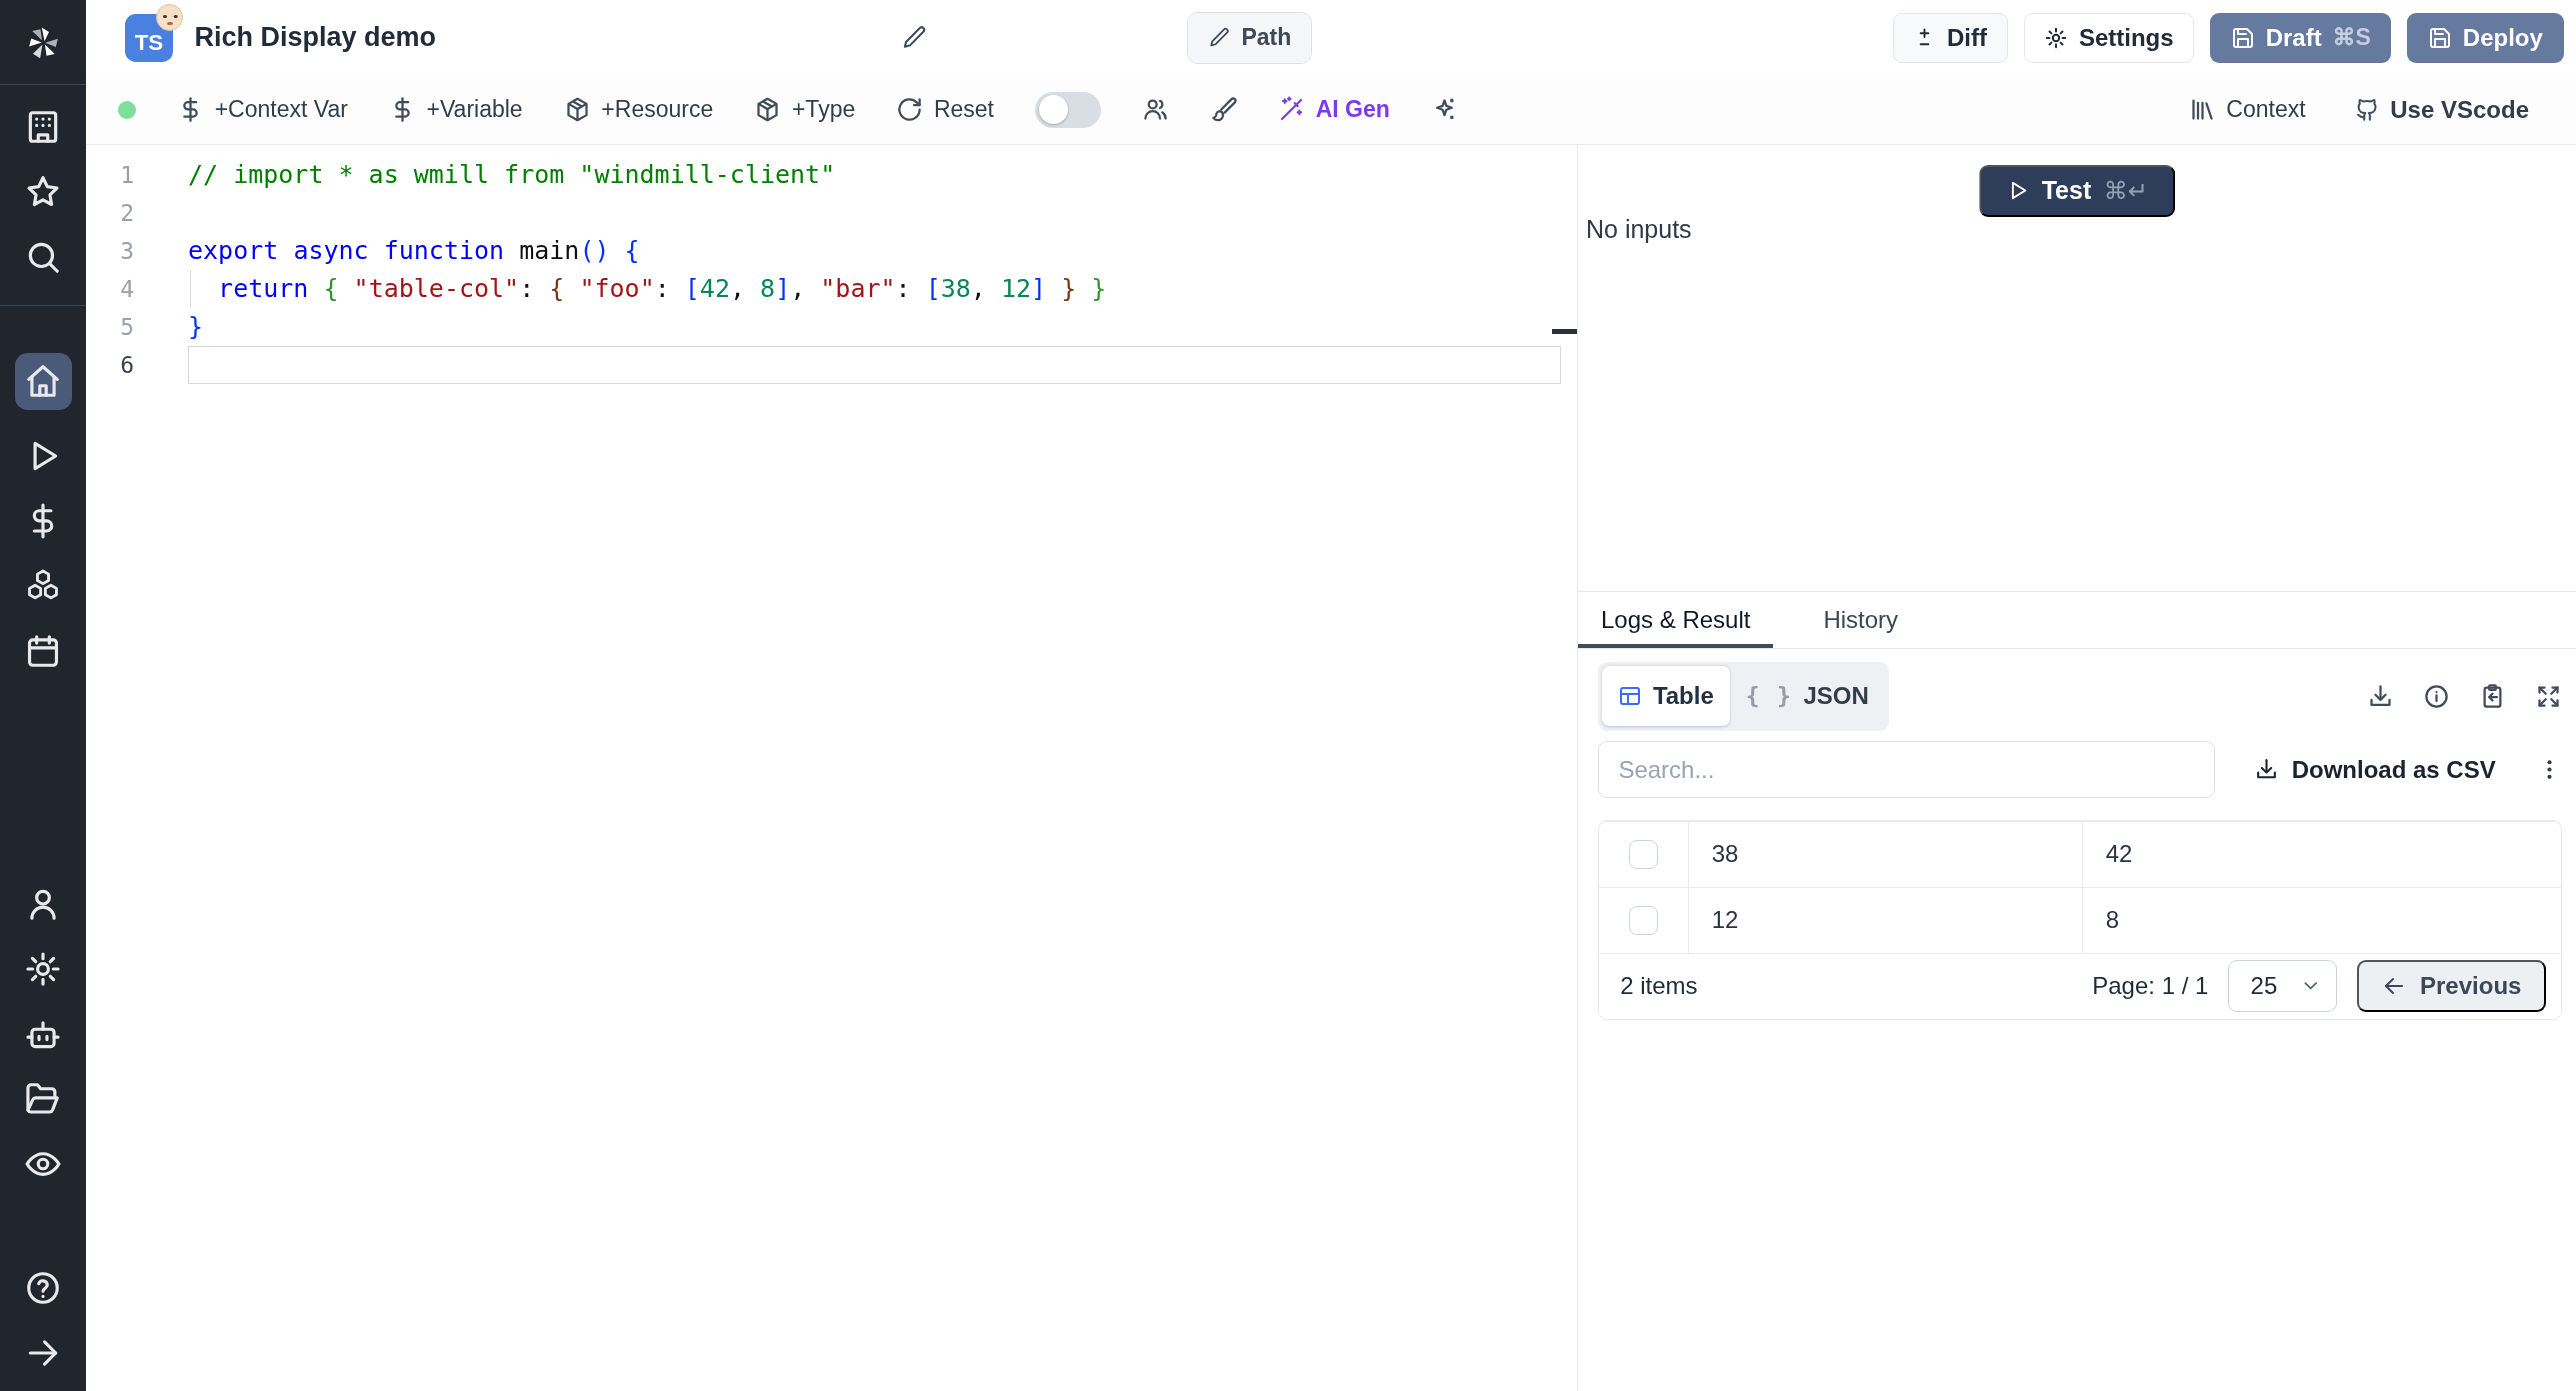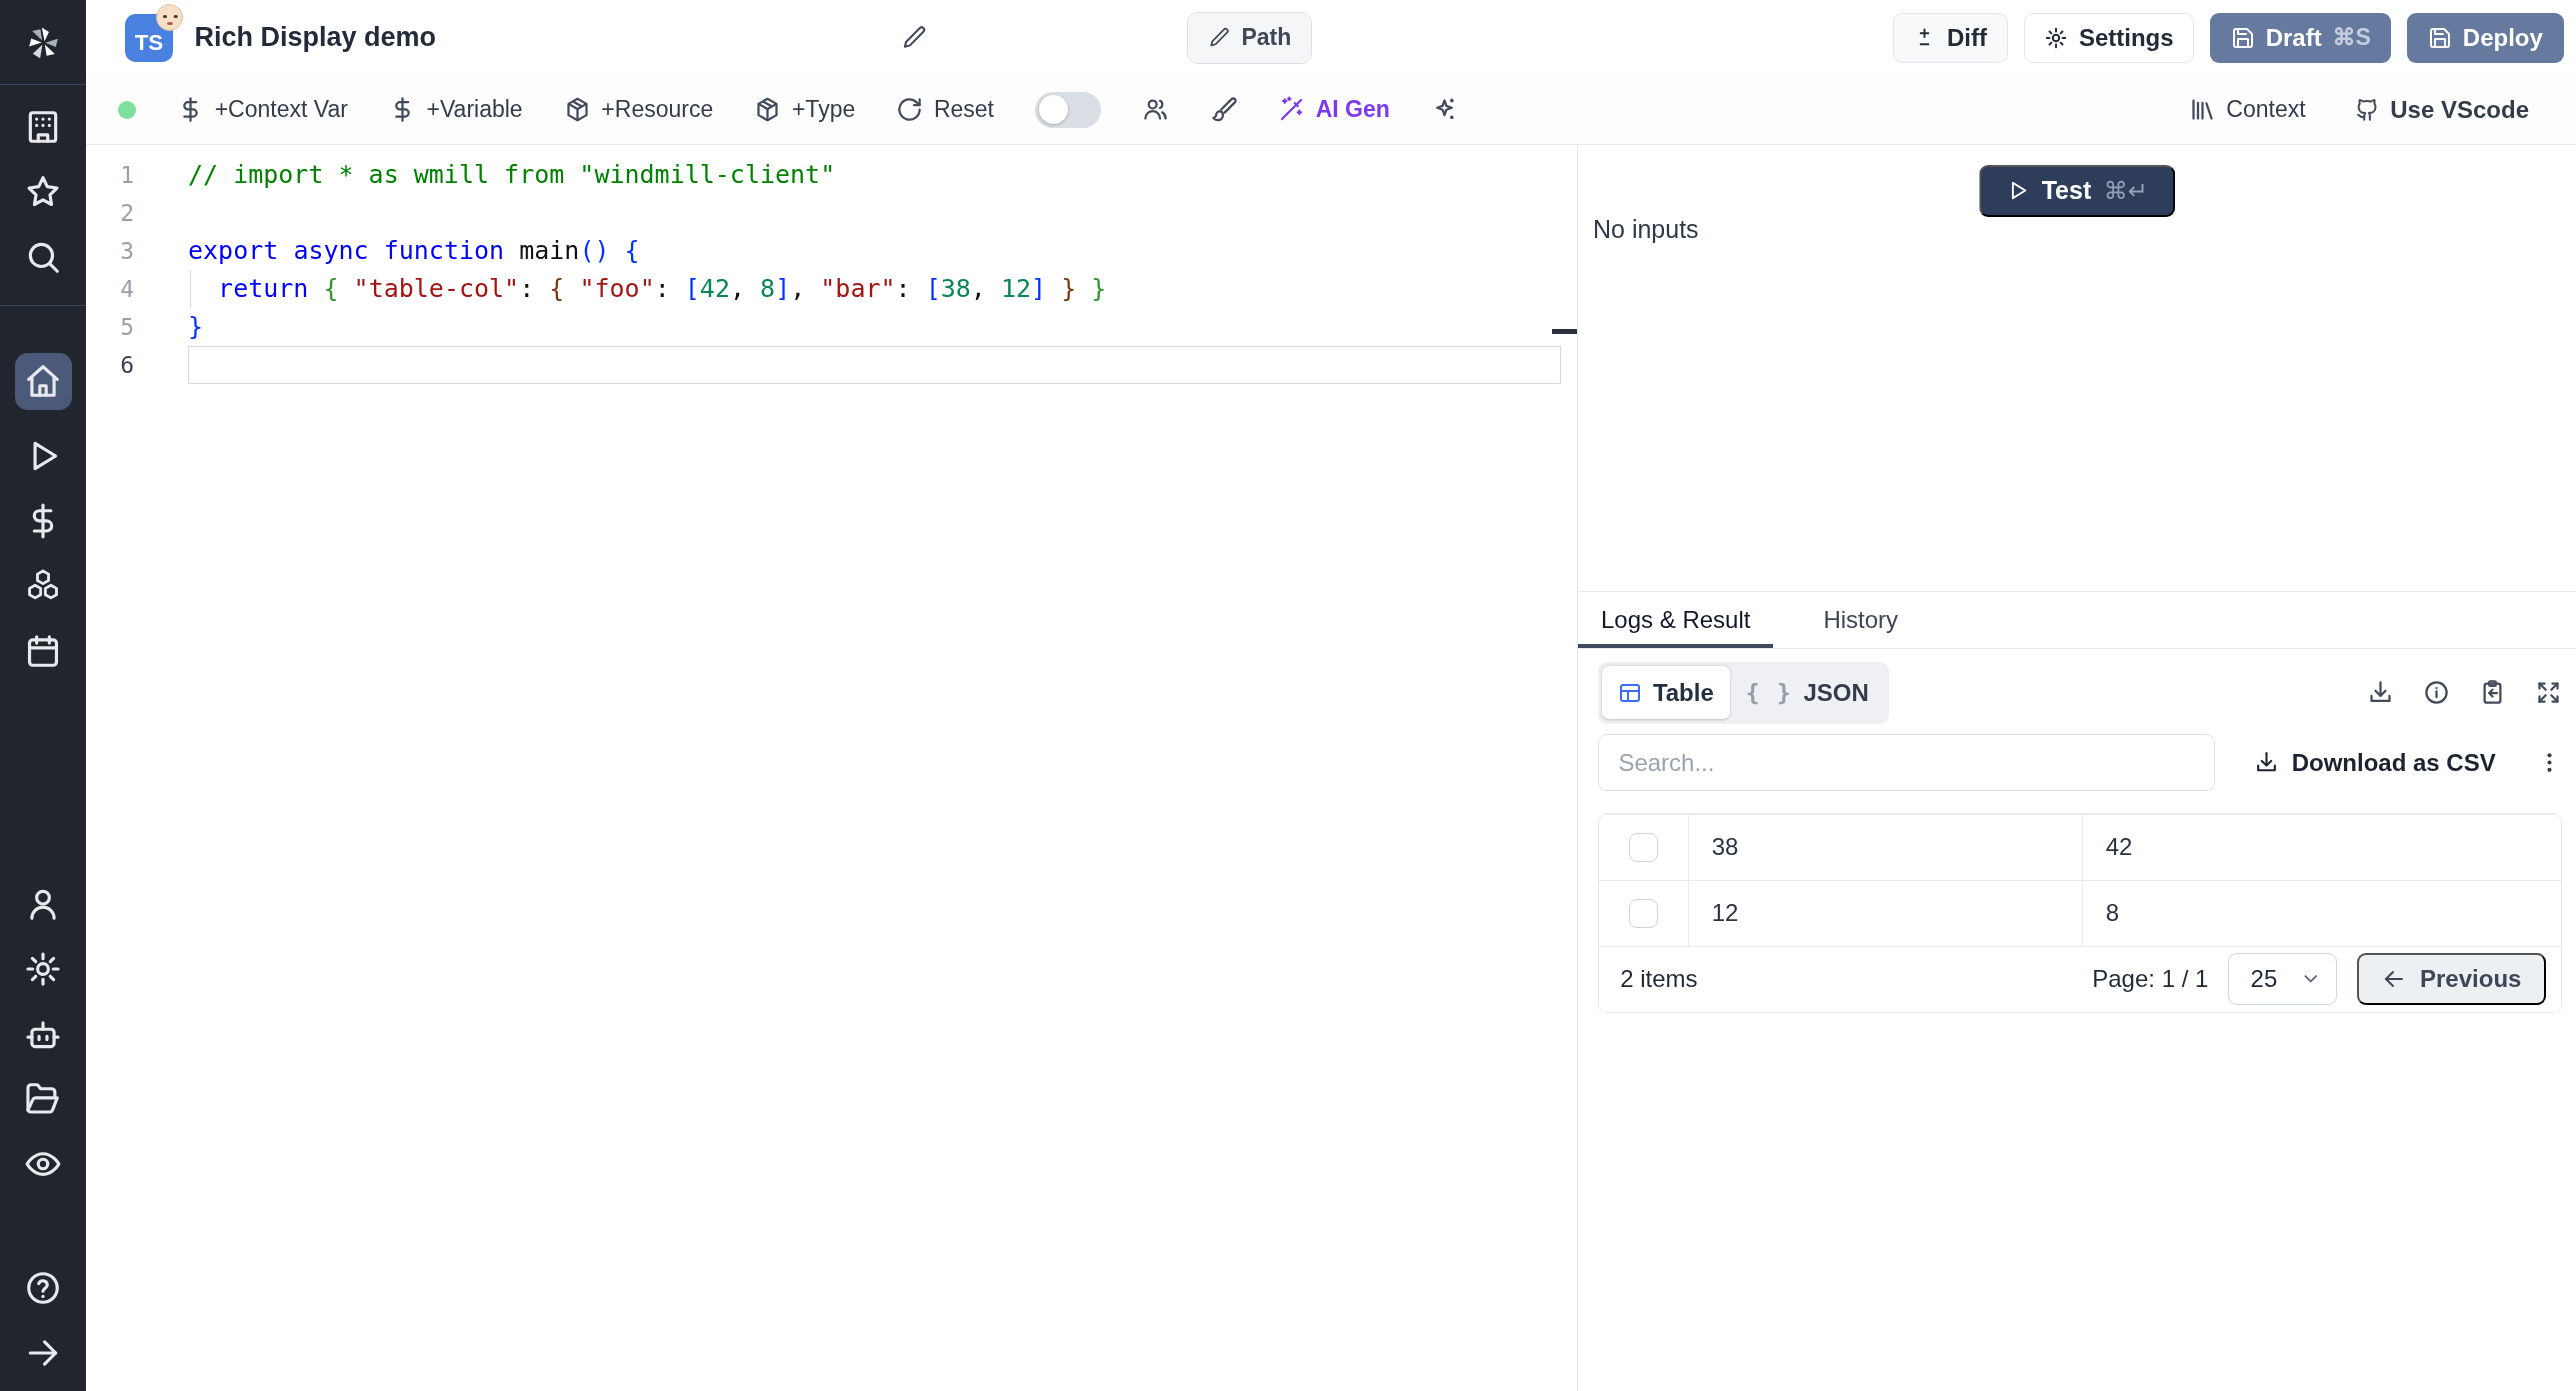--- a/index.html
+++ b/index.html
@@ -64,33 +64,33 @@
   .indent-guide { position:absolute; left:1.8px; top:0; bottom:0; width:0.9px; background:#d9dde2; }
   .c-com{color:#008000} .c-kw{color:#0000ff} .c-str{color:#a31515} .c-num{color:#098658}
   .c-b1{color:#0431fa} .c-b2{color:#319331} .c-b3{color:#7b3814} .c-id{color:#111} .c-pl{color:#111}
   .cursor-mark { position:absolute; right:0; top:184px; width:25px; height:4.5px; background:#2b303b; }
 
   
   .right-panel { flex:1; display:flex; flex-direction:column; min-width:0; background:#fff; }
   .inputs-section { height:447px; border-bottom:0.9px solid #e6e8ec; position:relative; flex-shrink:0; }
   .test-btn { position:absolute; top:19.7px; left:50%; transform:translateX(-50%); height:52px; background:#2e3d59; border-radius:9px; display:flex; align-items:center; gap:12.5px; padding:0 25px; color:#fff; font-size:25px; font-weight:700; cursor:pointer; }
   .test-kbd { color:#93a0b5; font-weight:400; font-size:24px; }
-  .no-inputs { position:absolute; left:15px; top:70px; font-size:25px; color:#2e3949; }
+  .no-inputs { position:absolute; left:8px; top:70px; font-size:25px; color:#2e3949; }
 
   .results-section { flex:1; display:flex; flex-direction:column; min-height:0; }
   .tabs-row { height:57px; border-bottom:0.9px solid #e6e8ec; display:flex; align-items:stretch; flex-shrink:0; }
   .tab { display:flex; align-items:center; padding:0 23px; font-size:24px; color:#3c4655; position:relative; cursor:pointer; }
   .tab.active { color:#101828; font-weight:500; }
   .tab.active::after { content:""; position:absolute; left:0; right:0; bottom:0; height:4.5px; background:#3f4a5c; }
   .tab + .tab { margin-left:27px; }
 
   .results-body { padding:12.5px 14.3px 0 19.7px; }
   .row1 { display:flex; align-items:center; justify-content:space-between; }
   .segmented { display:flex; align-items:center; background:#eef0f3; border-radius:9px; padding:4.5px; }
-  .seg { height:53px; display:flex; align-items:center; gap:10.7px; padding:4px 16px; border-radius:7.2px; font-size:24px; font-weight:600; color:#323c4b; cursor:pointer; }
+  .seg { height:60px; display:flex; align-items:center; gap:10.7px; padding:4px 16px; border-radius:7.2px; font-size:24px; font-weight:600; color:#323c4b; cursor:pointer; }
   .seg.active { background:#fff; box-shadow:0 0.9px 2.7px rgba(16,24,40,.22); color:#23303f; }
   .braces { font-family:"DejaVu Sans Mono", monospace; font-weight:700; font-size:23px; color:#949dab; letter-spacing:1.8px; }
   .icon-row { display:flex; align-items:center; gap:29px; color:#3a4350; }
   .icon-row .tb-icon { cursor:pointer; }
 
   .row2 { display:flex; align-items:center; justify-content:space-between; margin-top:10.7px; }
   .search-input { width:617px; height:57px; border:1.3px solid #dde1e7; border-radius:9px; padding:0 19.7px; font-size:24px; font-family:"Liberation Sans", sans-serif; color:#222b38; outline:none; }
   .search-input::placeholder { color:#9aa3b0; }
   .csv-group { display:flex; align-items:center; }
   .csv-btn { display:flex; align-items:center; gap:12.5px; font-size:24px; font-weight:600; color:#1b2330; cursor:pointer; }

